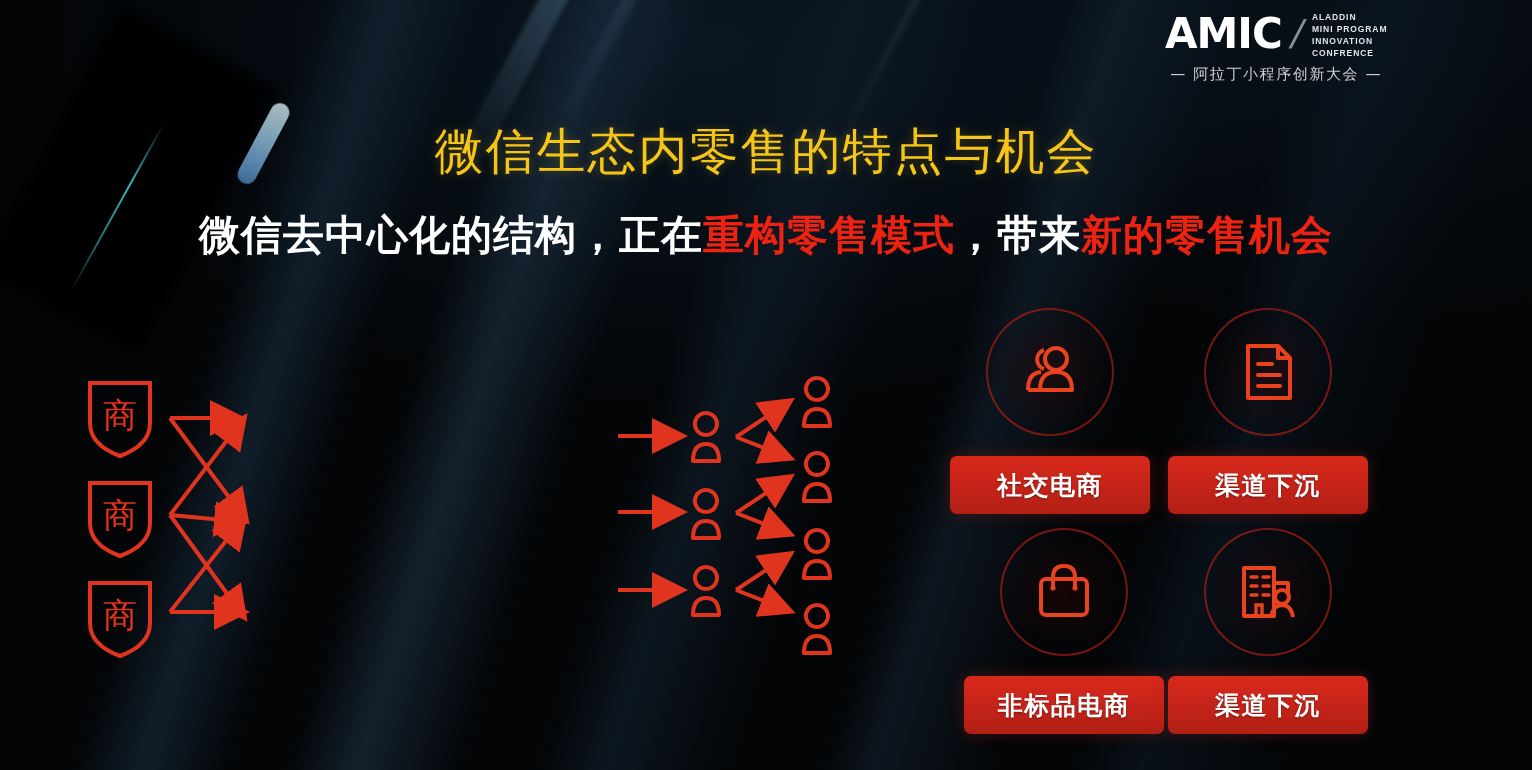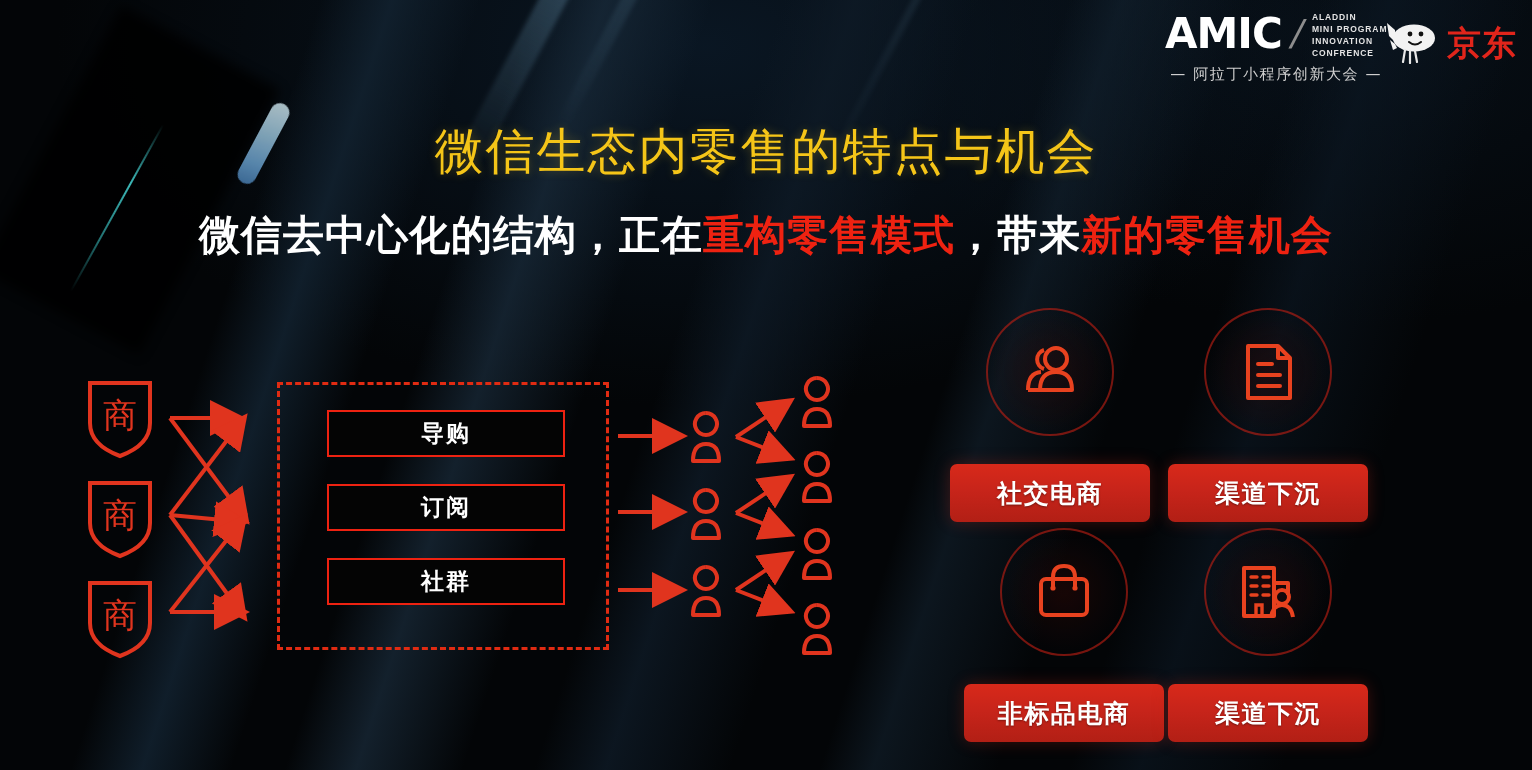--- a/index.html
+++ b/index.html
@@ -142,21 +142,21 @@
   .card { position: absolute; width: 200px; }
   .card-circle {
     width: 128px; height: 128px; margin: 0 auto;
     border-radius: 50%;
     border: 2px solid rgba(190,30,20,.62);
     display: flex; align-items: center; justify-content: center;
     background: radial-gradient(circle at 50% 50%, rgba(60,8,5,.35) 0%, rgba(0,0,0,0) 72%);
   }
   .card-circle svg { display: block; }
   .card-btn {
-    margin-top: 28px;
+    margin-top: 20px;
     height: 58px;
     border-radius: 7px;
     background: linear-gradient(180deg, #d8291a 0%, #c7241a 46%, #b21f15 100%);
     box-shadow: 0 0 16px rgba(200,35,20,.30);
     display: flex; align-items: center; justify-content: center;
   }
   .card-btn span {
     color: #ffffff; font-size: 25px; font-weight: bold; letter-spacing: 1.5px;
     font-family: "DejaVu Sans", sans-serif;
     text-shadow: 0 1px 2px rgba(0,0,0,.4);
@@ -184,34 +184,20 @@
             <span>ALADDIN</span>
             <span>MINI PROGRAM</span>
             <span>INNOVATION</span>
             <span>CONFRENCE</span>
           </div>
         </div>
         <div class="amic-cn">— 阿拉丁小程序创新大会 —</div>
       </div>
     </div>
 
-    <div class="jd-block">
-      <span>
-        <svg width="58" height="44" viewBox="0 0 58 44">
-          <ellipse cx="31" cy="18" rx="21" ry="13.5" fill="#f2f2f2"></ellipse>
-          <path d="M12 10 L4 3 L6 16 L12 22 Z" fill="#f2f2f2"></path>
-          <path d="M12 24 L7 20 L10 30 L14 28 Z" fill="#f2f2f2"></path>
-          <circle cx="27" cy="14" r="2.4" fill="#111"></circle>
-          <circle cx="38" cy="14" r="2.4" fill="#111"></circle>
-          <path d="M26 22 q6 5 12 0" stroke="#111" stroke-width="2" fill="none" stroke-linecap="round"></path>
-          <path d="M22 30 L20 42 M27 31 L27 43 M32 31 L34 42" stroke="#e8e8e8" stroke-width="2.2" stroke-linecap="round"></path>
-        </svg>
-      </span>
-      <span class="jd-text">京东</span>
-    </div>
   </div>
 
   <div class="title-main">微信生态内零售的特点与机会</div>
   <div class="title-sub">
     <span>微信去中心化的结构，正在</span><span class="hl-red">重构零售模式</span><span>，带来</span><span class="hl-red">新的零售机会</span>
   </div>
 
   <div class="diagram">
 
     <div class="shield" style="left:84px; top:75px;">
@@ -243,31 +229,20 @@
         <path d="M170 118 L240 118"></path>
         <path d="M170 118 L246 220"></path>
         <path d="M170 215 L244 118"></path>
         <path d="M170 215 L244 222"></path>
         <path d="M170 215 L244 317"></path>
         <path d="M170 312 L244 218"></path>
         <path d="M170 312 L244 312"></path>
       </g>
     </svg>
 
-    <div class="dashed-box">
-      <div class="label-box" style="top:25px;">
-        <span>导购</span>
-      </div>
-      <div class="label-box" style="top:99px;">
-        <span>订阅</span>
-      </div>
-      <div class="label-box" style="top:173px;">
-        <span>社群</span>
-      </div>
-    </div>
 
     <svg class="arrow-layer">
       <g stroke="#e0341e" stroke-width="4" fill="none" marker-end="url(#ah)">
         <path d="M618 136 L682 136"></path>
         <path d="M618 212 L682 212"></path>
         <path d="M618 290 L682 290"></path>
       </g>
     </svg>
 
     <div class="person" style="left:683px; top:108px;">

